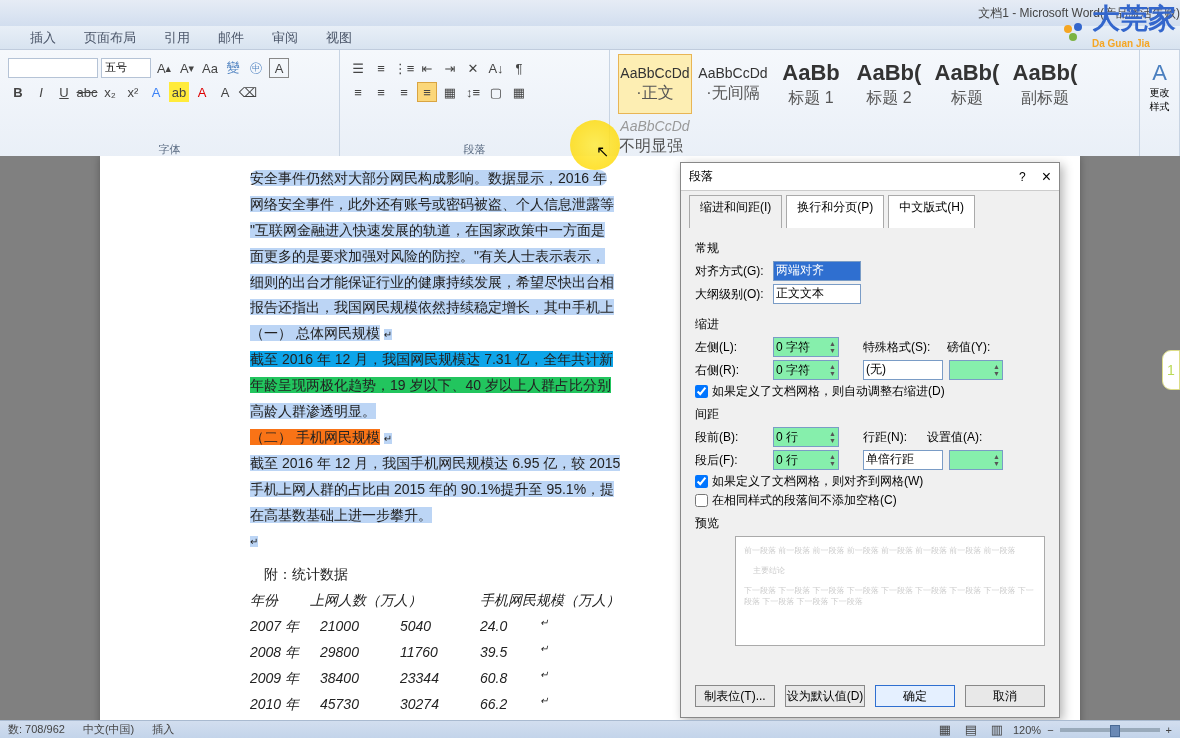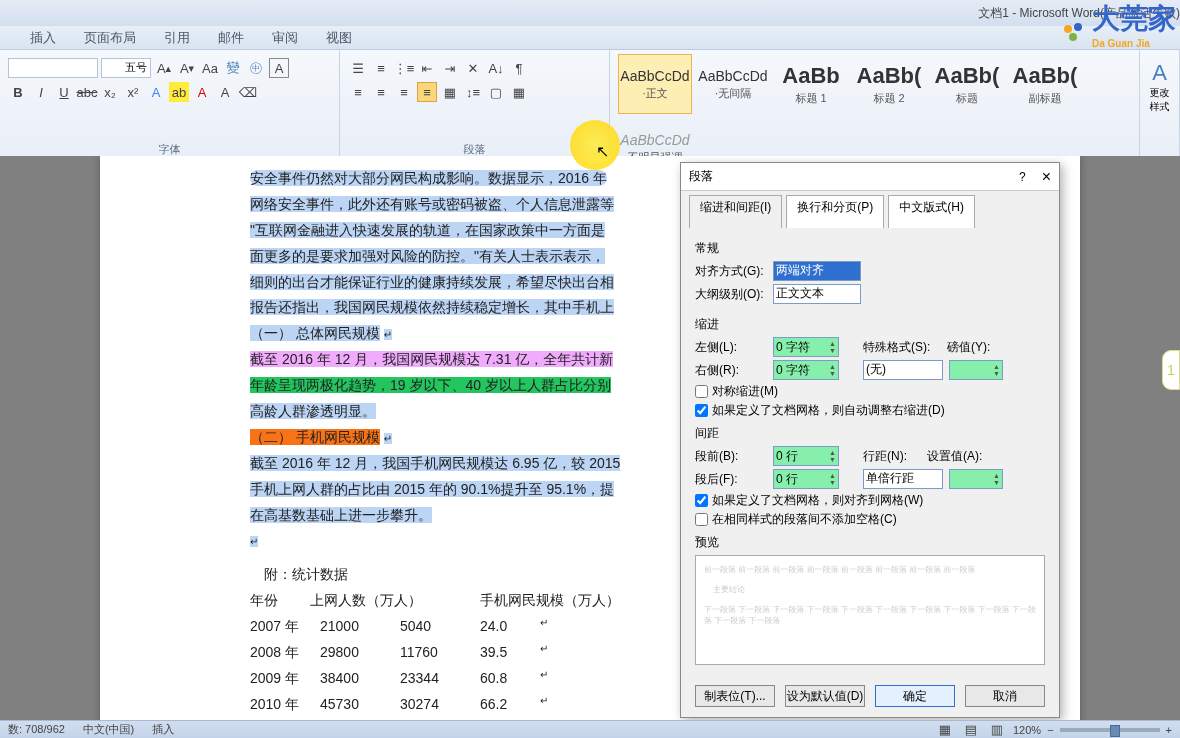--- a/index.html
+++ b/index.html
@@ -17,45 +17,45 @@
 .ribbon-row { display: flex; align-items: center; gap: 3px; width: 100%; }
 
 .font-combo { width: 90px; height: 20px; border: 1px solid #b5c3d6; background: #fff; display:inline-block;}
 .size-combo { width: 50px; height: 20px; border: 1px solid #b5c3d6; background: #fff; font-size:11px; padding:1px 3px;}
 .btn-ic { width: 20px; height: 20px; display: inline-flex; align-items: center; justify-content: center; border: 1px solid transparent; cursor: pointer; font-size: 13px; color: #444; }
 .btn-ic.active { border-color: #d9a441; background: #fbd77a; }
 
 .style-item { width: 74px; height: 60px; border: 1px solid transparent; display: inline-flex; flex-direction: column; align-items: center; justify-content: center; cursor: pointer; font-size: 11px; }
 .style-item.sel { border: 1px solid #e8b555; background: #fdeeb3; }
 .style-item .sample { font-size: 14px; color: #333; margin-bottom: 2px;}
-.style-item .name { font-size:11px; color:#555;}
+.style-item .name { font-size:16px; color:#555;}
 
 .doc-area { position: absolute; top: 156px; left: 0; right: 0; bottom: 18px; background: #808080; overflow: hidden; }
 .page { position: absolute; left: 100px; top: 0; width: 980px; background: #fff; box-shadow: 0 0 8px rgba(0,0,0,.3); padding: 10px 150px 40px 150px; font-size: 14px; line-height: 1.85; color: #222; font-family: SimSun, serif; }
 .page .body-text span { background:#bcd5f5; }
 .tbl { margin-top:8px; }
-.tbl-row { display: flex; gap: 0px; }
+.tbl-row { display: flex; gap: 0px; font-style: italic; }
 .tbl-row span { display:inline-block;}
 
 .dialog { position: absolute; top: 162px; left: 680px; width: 380px; height: 556px; background: #f0f0f0; border: 1px solid #888; box-shadow: 3px 3px 10px rgba(0,0,0,.3); font-size: 12px; }
 .dlg-title { height: 28px; background: #fff; border-bottom: 1px solid #ccc; display: flex; align-items: center; padding: 0 8px; font-size: 12px; justify-content: space-between; }
 .dlg-title-right { display:flex; gap:16px; align-items:center;}
 .dlg-tabs { height: 37px; display: flex; padding: 4px 8px 0; gap: 4px; }
 .dlg-tab { padding: 3px 10px; border: 1px solid #aaa; background: #fff; font-size: 12px; cursor: pointer; border-bottom:none;}
 .dlg-tab.active { background: #f0f0f0; }
 .dlg-body { padding: 6px 14px; }
 .dlg-section-label { font-size: 12px; margin: 6px 0 4px; }
 .dlg-row { display: flex; align-items: center; margin: 3px 0; gap: 6px; font-size: 12px;}
 .dlg-row label { width: 72px; font-size: 12px; }
 .dlg-select { height: 20px; border: 1px solid #7a9cc6; background: #fff; font-size: 12px; padding: 0 2px; }
 .dlg-select.hl { background:#2f6fd0; color:#fff;}
 .spinner { width: 66px; height: 20px; border: 1px solid #7a9cc6; background: #86efac; display:flex; align-items:center; justify-content:space-between; padding:0 2px; font-size:12px;}
 .spinner-btns { display:flex; flex-direction:column; font-size:7px; line-height:7px; color:#555;}
 .chk { display:flex; align-items:center; gap:4px; font-size:12px; margin:2px 0;}
-.preview-box { border:1px solid #aaa; background:#fff; height:110px; margin-top:4px; padding:8px; font-size:8px; color:#ccc; overflow:hidden;}
+.preview-box { border:1px solid #aaa; background:#fff; height:110px; margin-top:4px; padding:8px; font-size:8px; color:#ccc; overflow:hidden;margin-left:40px;}
 .dlg-buttons { position:absolute; bottom:10px; left:0; right:0; display:flex; justify-content:center; gap:10px; padding:0 14px;}
 .dlg-btn { width:82px; height:22px; border:1px solid #888; background:#e8e8e8; cursor:pointer; font-size:12px;}
 .dlg-btn.primary { border:1px solid #2f6fd0; background:#e5f0ff;}
 
 .status-bar { position:absolute; bottom:0; left:0; right:0; height:18px; background: linear-gradient(#d2deef,#c3d4ea); display:flex; align-items:center; padding:0 8px; font-size:11px; color:#444; justify-content:space-between; border-top:1px solid #a9bad0;}
 .status-right { display:flex; align-items:center; gap:6px;}
 .zoom-slider { width:100px; height:4px; background:#9ab; position:relative;}
 .zoom-slider::before{content:''; position:absolute; left:50%; top:-3px; width:8px; height:10px; background:#6a89b5; border:1px solid #4a6a95;}
 
 .cursor-highlight { position:absolute; width:50px; height:50px; border-radius:50%; background: radial-gradient(circle, #ffeb3b, #ffd600); opacity:.85; top:120px; left:570px; z-index:5; pointer-events:none;}
@@ -77,21 +77,21 @@
   <span>插入</span>
   <span>页面布局</span>
   <span>引用</span>
   <span>邮件</span>
   <span>审阅</span>
   <span>视图</span>
 </div>
 
 <div class="ribbon">
   <div class="ribbon-group" style="width:340px">
-    <div class="ribbon-group-content" style="flex-direction:column; align-items:flex-start; gap:4px; padding-top:4px;text-align:right;">
+    <div class="ribbon-group-content" style="flex-direction:column; align-items:flex-start; gap:4px; padding-top:4px;">
       <div class="ribbon-row">
         <div class="font-combo"></div>
         <div class="size-combo">五号</div>
         <span class="btn-ic">A<sup>▴</sup></span>
         <span class="btn-ic">A<sup>▾</sup></span>
         <span class="btn-ic">Aa</span>
         <span class="btn-ic" style="color:#4a7fbf">變</span>
         <span class="btn-ic" style="color:#4a7fbf">㊥</span>
         <span class="btn-ic" style="border:1px solid #888">A</span>
       </div>
@@ -191,21 +191,21 @@
 <div class="doc-area">
   <div class="page">
     <div class="body-text" id="doc-body">
         <div><span style="background: rgb(188, 213, 245); border-radius: 8px;">安全事件仍然对大部分网民构成影响。数据显示，2016 年</span></div>
         <div><span style="background: rgb(188, 213, 245);">网络安全事件，此外还有账号或密码被盗、个人信息泄露等</span></div>
         <div><span style="background: rgb(188, 213, 245);">"互联网金融进入快速发展的轨道，在国家政策中一方面是</span></div>
         <div><span style="background: rgb(188, 213, 245);">面更多的是要求加强对风险的防控。"有关人士表示表示，</span></div>
         <div><span style="background: rgb(188, 213, 245);">细则的出台才能保证行业的健康持续发展，希望尽快出台相</span></div>
         <div><span style="background: rgb(188, 213, 245);">报告还指出，我国网民规模依然持续稳定增长，其中手机上</span></div>
         <div><span style="background:#bcd5f5">（一） 总体网民规模</span>&nbsp;<span style="font-size:10px">↵</span></div>
-        <div><span style="background: #f0abfc;">截至 2016 年 12 月，我国网民规模达 7.31 亿，全年共计新</span></div>
+        <div><span style="background: #0ea5e9;">截至 2016 年 12 月，我国网民规模达 7.31 亿，全年共计新</span></div>
         <div><span style="background: #22c55e;">年龄呈现两极化趋势，19 岁以下、40 岁以上人群占比分别</span></div>
         <div><span style="background: rgb(188, 213, 245);">高龄人群渗透明显。</span></div>
         <div><span style="background:#f97316">（二） 手机网民规模</span>&nbsp;<span style="font-size:10px">↵</span></div>
         <div><span style="background: rgb(188, 213, 245);">截至 2016 年 12 月，我国手机网民规模达 6.95 亿，较 2015</span></div>
         <div><span style="background: rgb(188, 213, 245);">手机上网人群的占比由 2015 年的 90.1%提升至 95.1%，提</span></div>
         <div><span style="background: rgb(188, 213, 245);">在高基数基础上进一步攀升。</span></div>
         <div><span style="font-size:10px">↵</span></div>
       </div>
     <div class="tbl">
       <div style="text-indent:1em">附：统计数据</div>
@@ -296,24 +296,20 @@
         </div>
       <div class="dlg-select" style="width:80px; margin-left:18px">(无)</div>
       <div class="spinner" style="width:54px">
           <span></span>
           <div class="spinner-btns">
             <span>▲</span>
             <span>▼</span>
           </div>
         </div>
     </div>
-    <div class="chk">
-        <input type="checkbox" style="">
-        <span>对称缩进(M)</span>
-      </div>
     <div class="chk">
         <input type="checkbox" checked="" style="">
         <span>如果定义了文档网格，则自动调整右缩进(D)</span>
       </div>
 
     <div class="dlg-section-label">间距</div>
     <div class="dlg-row">
       <label>段前(B):</label>
       <div class="spinner">
           <span>0 行</span>

